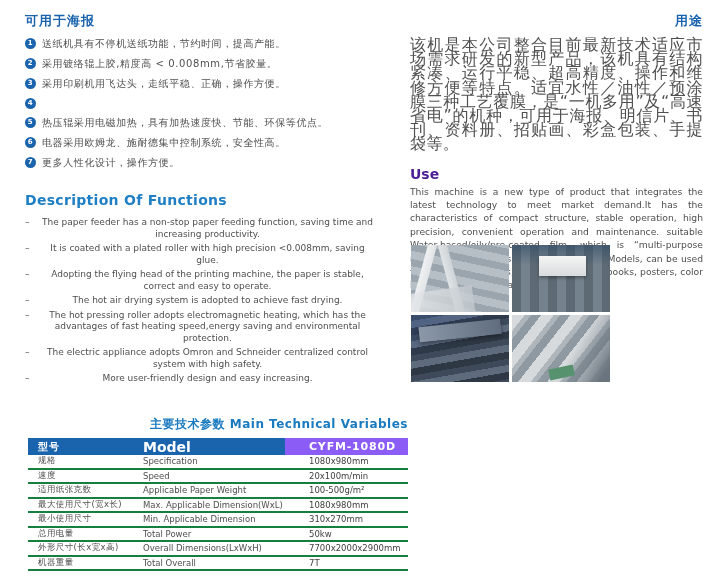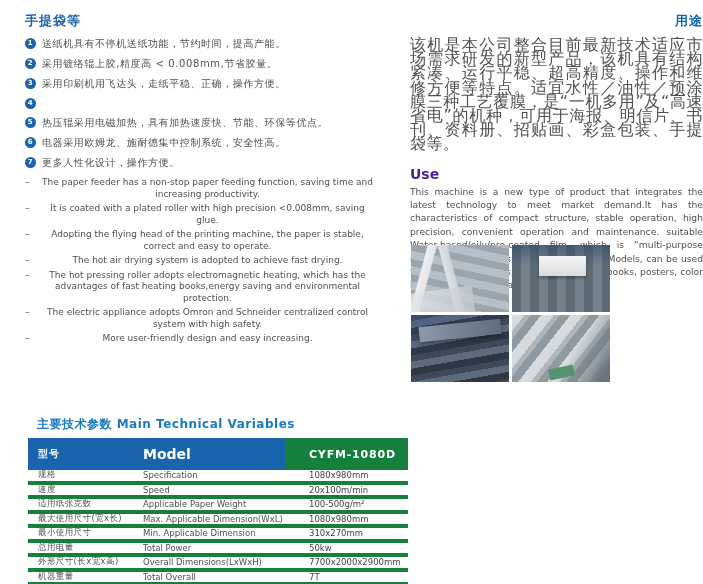--- a/index.html
+++ b/index.html
@@ -52,39 +52,39 @@
       background:linear-gradient(90deg,#8b98a8,#5f6d7e); transform:rotate(-6deg); box-shadow:0 2px 4px rgba(0,0,0,.4); }
   .photo-4 { background:
       linear-gradient(300deg, #69747e 6%, rgba(105,116,126,0) 40%),
       repeating-linear-gradient(128deg, #d6dadd 0 10px, #aeb6bc 10px 15px, #8f99a1 15px 23px),
       linear-gradient(180deg,#c3c9ce,#9aa3aa); }
   .photo-4::after { content:""; position:absolute; bottom:6%; left:38%; width:26%; height:16%;
       background:#57926f; transform:rotate(-12deg); }
 
   
   .bottom { position:absolute; left:28px; top:417px; width:380px; }
-  .tbl-title { margin-left:9px; color:#1a7abf; font-size:12px; font-weight:bold; line-height:14px; letter-spacing:0.5px; }
+  .tbl-title { margin-left:9px; color:#1a7abf; font-size:12px; font-weight:bold; line-height:14px; letter-spacing:0.5px;text-align:right; }
   .tbl { margin-top:7px; width:380px; }
-  .tbl-header { display:flex; height:32px; background:#1a64ae; color:#fff; align-items:stretch; }
+  .tbl-header { display:flex; height:17px; background:#1a64ae; color:#fff; align-items:stretch; }
   .th-cn { width:115px; padding-left:10px; font-size:10px; font-weight:bold; display:flex; align-items:center; letter-spacing:1px; }
   .th-en { width:142px; font-size:14px; font-weight:bold; display:flex; align-items:center; }
-  .th-model { width:123px; background:#15803d; padding-left:24px; font-size:11px; font-weight:bold;
+  .th-model { width:123px; background:#8b5cf6; padding-left:24px; font-size:11px; font-weight:bold;
               display:flex; align-items:center; letter-spacing:0.8px; }
-  .tbl-row { display:flex; height:14.5px; align-items:center; border-bottom:4px solid #15803d; }
+  .tbl-row { display:flex; height:14.5px; align-items:center; border-bottom:2px solid #15803d; }
   .td-cn  { width:115px; padding-left:10px; font-size:8.5px; color:#4f4f4f; letter-spacing:0.4px; }
   .td-en  { width:142px; font-size:8.5px; color:#4f4f4f; }
   .td-val { width:123px; padding-left:24px; font-size:8.5px; color:#3f3f3f; }
 </style>
 </head>
 <body>
 
 <div class="page">
 
   <div class="left-col">
-    <div class="fn-title">手提袋等</div>
+    <div class="fn-title">可用于海报</div>
     <div class="fn-list">
       <div class="fn-item">
         <span class="fn-num">1</span>
         <span>送纸机具有不停机送纸功能，节约时间，提高产能。</span>
       </div>
       <div class="fn-item">
         <span class="fn-num">2</span>
         <span>采用镀络辊上胶,精度高 &lt; 0.008mm,节省胶量。</span>
       </div>
       <div class="fn-item">
@@ -101,26 +101,27 @@
       <div class="fn-item">
         <span class="fn-num">6</span>
         <span>电器采用欧姆龙、施耐德集中控制系统，安全性高。</span>
       </div>
       <div class="fn-item">
         <span class="fn-num">7</span>
         <span>更多人性化设计，操作方便。</span>
       </div>
     </div>
 
+    <div class="desc-title">Description Of Functions</div>
     <div class="desc-list">
       <div class="desc-item">The paper feeder has a non-stop paper feeding function, saving time and increasing productivity.</div>
       <div class="desc-item">It is coated with a plated roller with high precision &lt;0.008mm, saving glue.</div>
       <div class="desc-item">Adopting the flying head of the printing machine, the paper is stable, correct and easy to operate.</div>
       <div class="desc-item">The hot air drying system is adopted to achieve fast drying.</div>
-      <div class="desc-item">The hot pressing roller adopts electromagnetic heating, which has the advantages of fast heating books,energy saving and environmental protection.</div>
+      <div class="desc-item">The hot pressing roller adopts electromagnetic heating, which has the advantages of fast heating speed,energy saving and environmental protection.</div>
       <div class="desc-item">The electric appliance adopts Omron and Schneider centralized control system with high safety.</div>
       <div class="desc-item">More user-friendly design and easy increasing.</div>
     </div>
   </div>
 
   <div class="right-col">
     <div class="usage-title">用途</div>
     <div class="usage-text">该机是本公司整合目前最新技术适应市场需求研发的新型产品，该机具有结构紧凑、运行平稳、超高精度、操作和维修方便等特点。适宜水性／油性／预涂膜三种工艺覆膜，是“一机多用”及“高速省电”的机种，可用于海报、明信片、书刊、资料册、招贴画、彩盒包装、手提袋等。</div>
     <div class="use-title">Use</div>
     <div class="use-text">This machine is a new type of product that integrates the latest technology to meet market demand.It has the characteristics of compact structure, stable operation, high precision, convenient operation and maintenance. suitable Water-based/oily/pre-coated film, which is “multi-purpose machine” and “high-speed power saving” Models, can be used for posters, postcards, books, information books, posters, color box packaging,Tote bags, etc.</div>

